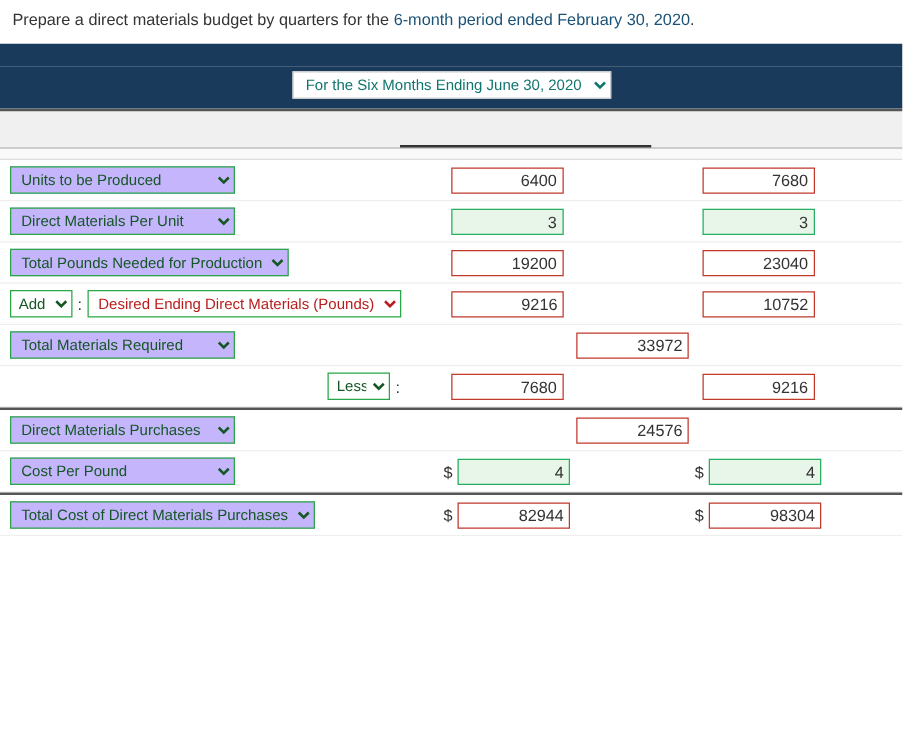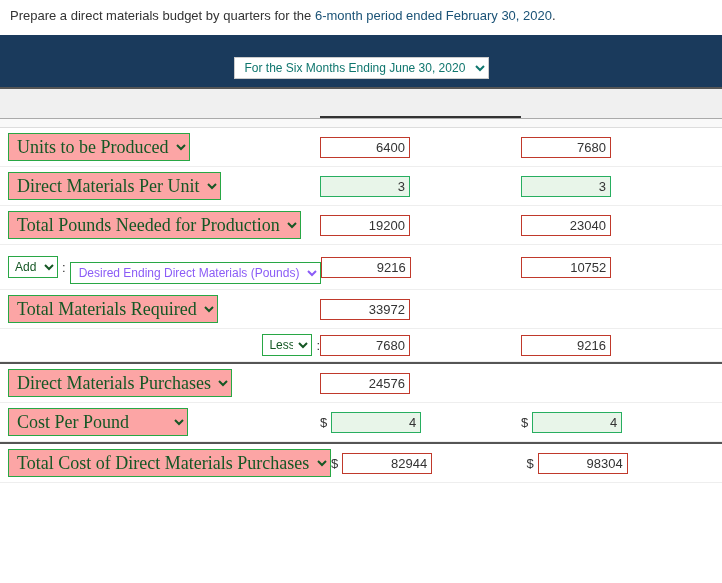--- a/index.html
+++ b/index.html
@@ -55,35 +55,34 @@
       display: flex;
       align-items: center;
       padding: 5px 0;
       border-bottom: 1px solid #eee;
     }
     .label-col {
       flex: 0 0 320px;
       padding-left: 8px;
     }
     .label-select {
-      font-size: 18px;
+      font-size: 12px;
       color: #155724;
       border: 1px solid #28a745;
-      background: #fca5a5;
+      background: #c4b5fd;
       padding: 2px 4px;
       cursor: pointer;
       min-width: 180px;
-      font-family: Liberation Serif, serif;
     }
 
     .value-col {
       flex: 1;
       display: flex;
       align-items: center;
-      justify-content: flex-start;
+      justify-content: center;
       padding-right: 30px;
     }
     .value-col .dollar-sign {
       margin-right: 4px;
       font-size: 13px;
     }
     .input-red {
       border: 1px solid #c0392b;
       background: #fff;
       width: 90px;
@@ -122,26 +121,25 @@
       color: #155724;
       background: #fff;
       padding: 2px 2px;
       cursor: pointer;
       width: 50px;
     }
     .colon { font-size: 13px; }
     .desc-select {
       font-size: 12px;
       border: 1px solid #28a745;
-      color: #8b5cf6;
+      color: #b91c1c;
       background: #fff;
       padding: 2px 4px;
       cursor: pointer;
       min-width: 180px;
-      margin-top: 12px;
     }
 
     .section-divider {
       border-top: 2px solid #555;
       margin: 0;
     }
   </style>
 </head>
 <body>
 

